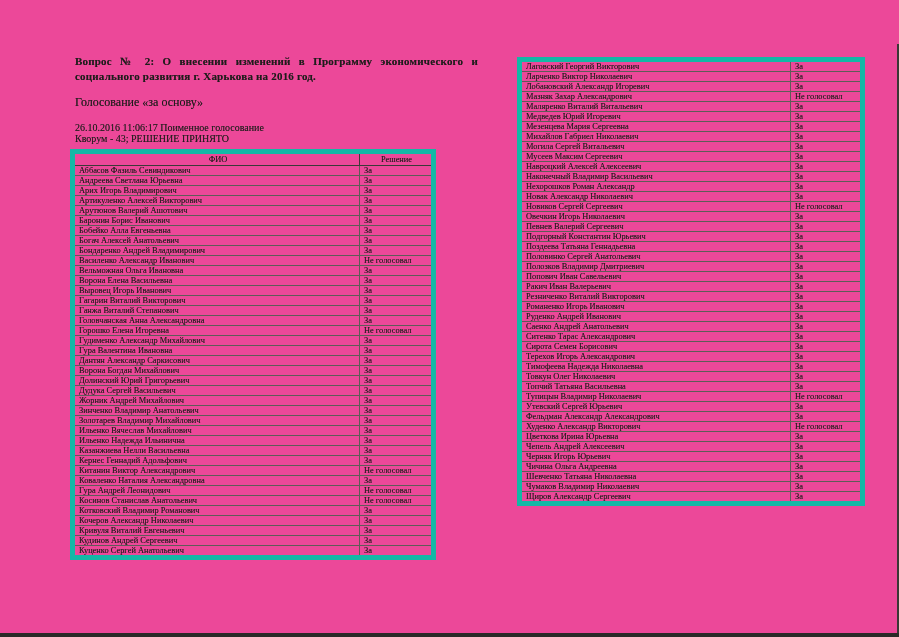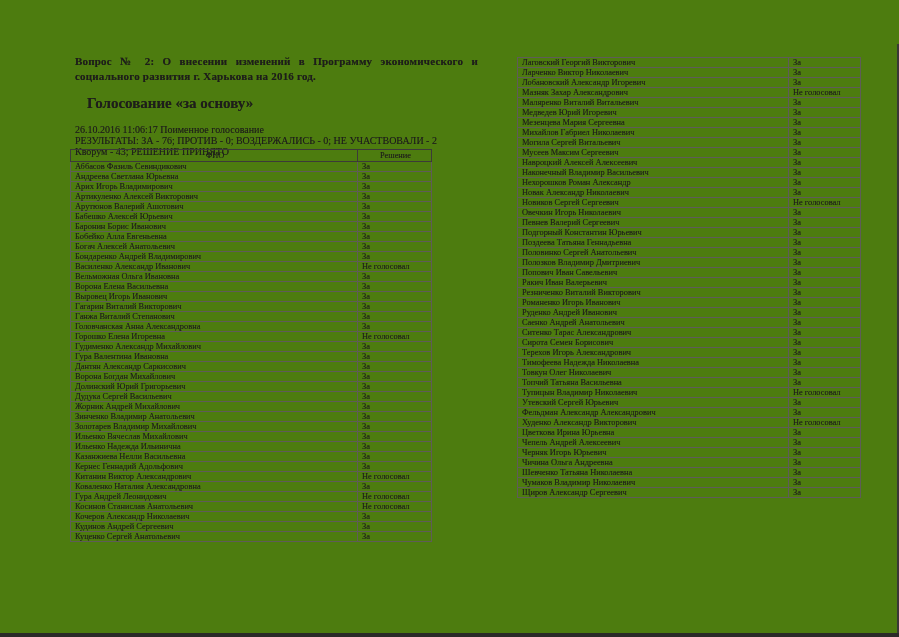--- a/index.html
+++ b/index.html
@@ -4,21 +4,21 @@
 <style>
   html, body {
     margin: 0;
     padding: 0;
     background: #eceae8;
   }
   .page {
     position: relative;
     width: 899px;
     height: 637px;
-    background: #4d7c0f;
+    background: #ec4899;
     overflow: hidden;
     font-family: "Liberation Serif", "DejaVu Serif", serif;
     color: #1e1d1b;
   }
   .header-block {
     position: absolute;
     left: 75px;
     top: 54px;
     width: 403px;
   }
@@ -26,40 +26,40 @@
     margin: 0;
     font-size: 11px;
     font-weight: bold;
     line-height: 1.35;
     text-align: justify;
     text-align-last: left;
     letter-spacing: 0.2px;
     text-shadow: 0 0 0.5px rgba(20,20,20,0.55);
   }
   .vote-stage {
-    margin: 11px 0 0 12px;
-    font-size: 15px;
-    font-weight: bold;
+    margin: 11px 0 0 0;
+    font-size: 12px;
+    font-weight: normal;
     text-shadow: 0 0 0.5px rgba(20,20,20,0.55);
   }
   .meta-block {
     margin-top: 12px;
     font-size: 10px;
     line-height: 11px;
   }
   .meta-block p {
     margin: 0;
     text-shadow: 0 0 0.4px rgba(30,30,30,0.5);
   }
   table.vote-table {
     position: absolute;
     border-collapse: collapse;
     table-layout: fixed;
     background: transparent;
-    border: 1px solid #14b8a6;
+    border: 5px solid #14b8a6;
   }
   table.vote-table th,
   table.vote-table td {
     border: 1px solid #5f5c58;
     font-size: 8.4px;
     line-height: 9px;
     height: 9px;
     padding: 0 2px 0 4px;
     overflow: hidden;
     white-space: nowrap;
@@ -96,21 +96,20 @@
 </head>
 <body>
 
 <div class="page">
 
   <div class="header-block">
     <p class="question">Вопрос № 2: О внесении изменений в Программу экономического и социального развития г. Харькова на 2016 год.</p>
     <p class="vote-stage">Голосование «за основу»</p>
     <div class="meta-block">
       <p>26.10.2016 11:06:17 Поименное голосование</p>
-      <p>РЕЗУЛЬТАТЫ: ЗА - 76;  ПРОТИВ - 0;  ВОЗДЕРЖАЛИСЬ - 0;  НЕ УЧАСТВОВАЛИ - 2</p>
       <p>Кворум - 43;  РЕШЕНИЕ ПРИНЯТО</p>
     </div>
   </div>
 
   <table class="vote-table" id="left-table">
     <colgroup>
         <col class="c-name">
         <col class="c-dec">
       </colgroup>
     <thead>
@@ -134,24 +133,20 @@
         </tr>
         <tr>
           <td>Артикуленко Алексей Викторович</td>
           <td>За</td>
         </tr>
         <tr>
           <td>Арутюнов Валерий Ашотович</td>
           <td>За</td>
         </tr>
         <tr>
-          <td>Бабешко Алексей Юрьевич</td>
-          <td>За</td>
-        </tr>
-        <tr>
           <td>Баронин Борис Иванович</td>
           <td>За</td>
         </tr>
         <tr>
           <td>Бобейко Алла Евгеньевна</td>
           <td>За</td>
         </tr>
         <tr>
           <td>Богач Алексей Анатольевич</td>
           <td>За</td>
@@ -254,21 +249,29 @@
         </tr>
         <tr>
           <td>Гура Андрей Леонидович</td>
           <td>Не голосовал</td>
         </tr>
         <tr>
           <td>Косинов Станислав Анатольевич</td>
           <td>Не голосовал</td>
         </tr>
         <tr>
+          <td>Котковский Владимир Романович</td>
+          <td>За</td>
+        </tr>
+        <tr>
           <td>Кочеров Александр Николаевич</td>
+          <td>За</td>
+        </tr>
+        <tr>
+          <td>Кривуля Виталий Евгеньевич</td>
           <td>За</td>
         </tr>
         <tr>
           <td>Кудинов Андрей Сергеевич</td>
           <td>За</td>
         </tr>
         <tr>
           <td>Куценко Сергей Анатольевич</td>
           <td>За</td>
         </tr>

